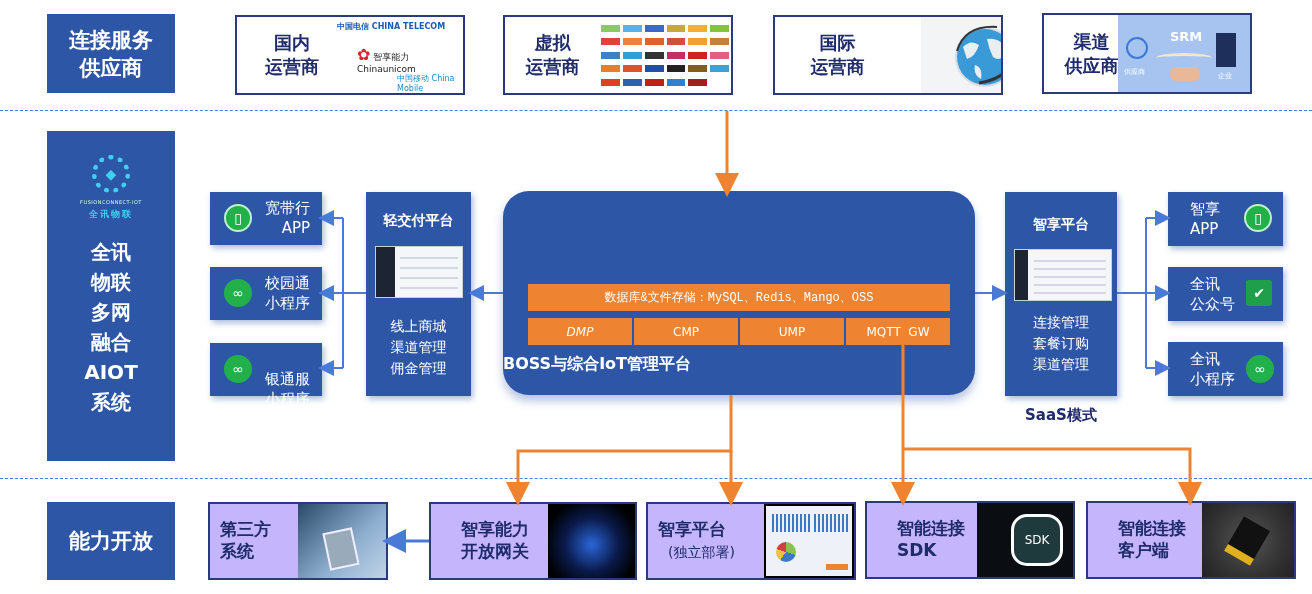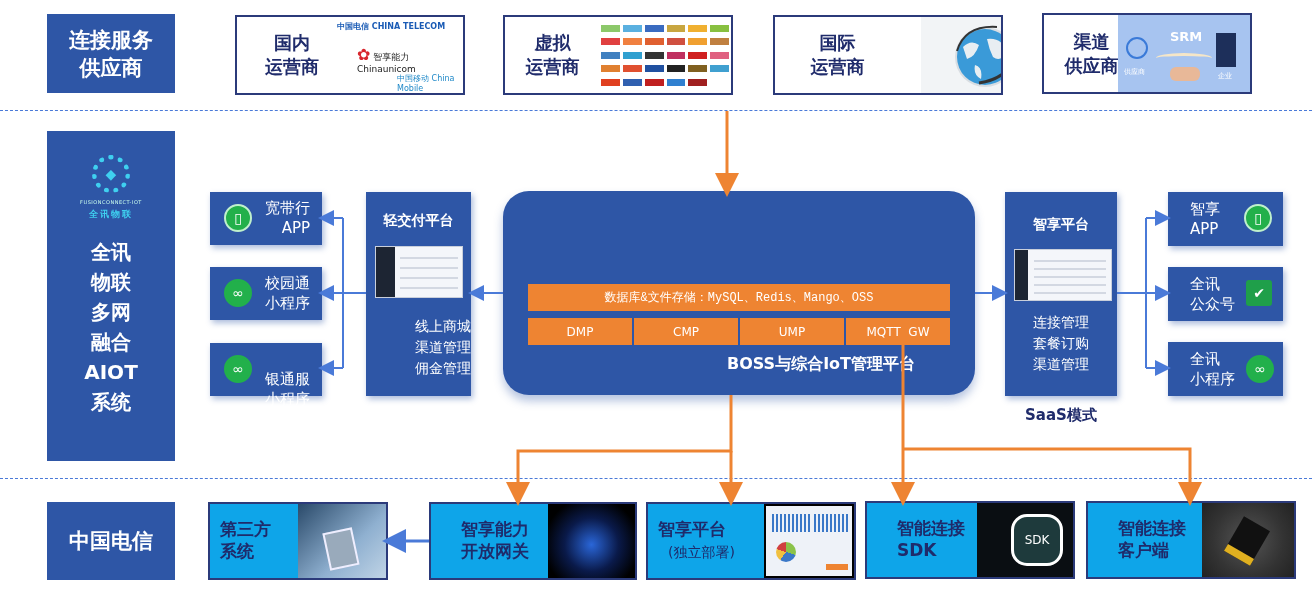--- a/index.html
+++ b/index.html
@@ -10,21 +10,21 @@
   .supplier { border: 2px solid #2b3a7a; background: #fff; }
   .supplier .lbl { position: absolute; left: 0; top: 0; bottom: 0; display: flex; align-items: center; justify-content: center; text-align: center; font-weight: bold; font-size: 18px; line-height: 24px; color: #1f2b6b; }
   .dash { position: absolute; left: 0; width: 1312px; height: 0; border-top: 1.5px dashed #4a7ad8; }
   .side-box { background: #2e56a6; color: #fff; box-shadow: 2px 3px 6px rgba(46,86,166,0.4); }
   .side-box .txt { position: absolute; font-size: 15px; line-height: 20px; text-align: right; }
   .circle-icon { position: absolute; width: 28px; height: 28px; border-radius: 50%; background: #22b04b; border: 2px solid #bff0cc; display:flex; align-items:center; justify-content:center; color:#fff; font-size:14px; }
   .orange-row { position: absolute; background: #ee8432; color: #fff; font-size: 12px; display: flex; align-items: center; justify-content: center; }
   .screen { position: absolute; background: #f4f6fa; border: 1px solid #c9cfdb; overflow: hidden; }
   .screen .sb { position: absolute; left: 0; top: 0; bottom: 0; width: 22%; background: #1d2533; }
   .screen .ln { position: absolute; height: 2px; background: #d3d8e2; left: 28%; right: 5%; }
-  .bottom-card { border: 2px solid #2b3a7a; background: #0ea5e9; }
+  .bottom-card { border: 2px solid #2b3a7a; background: #c4b5fd; }
   .bottom-card .lbl { position: absolute; font-weight: bold; color: #1f2b6b; font-size: 17px; line-height: 22px; }
   .pic { position: absolute; top: 0; bottom: 0; right: 0; overflow: hidden; padding-left: 24px; }
   svg.lines { position: absolute; left: 0; top: 0; pointer-events: none; }
 </style>
 </head>
 <body>
 
 <div class="dash" style="top:110px;"></div>
 <div class="dash" style="top:478px;"></div>
 
@@ -139,32 +139,32 @@
 
 <div class="abs side-box" style="left:366px;top:192px;width:105px;height:204px;">
   <div class="abs" style="left:0;right:0;top:20px;text-align:center;font-weight:bold;font-size:14px;">轻交付平台</div>
   <div class="screen" style="left:9px;top:54px;width:88px;height:52px;">
     <div class="sb"></div>
     <div class="ln" style="top:10px;"></div>
       <div class="ln" style="top:20px;"></div>
       <div class="ln" style="top:30px;"></div>
       <div class="ln" style="top:40px;"></div>
   </div>
-  <div class="abs" style="left:0;right:0;top:124px;text-align:right;font-size:14px;line-height:21px;white-space:pre-line;">线上商城
+  <div class="abs" style="left:0;right:0;top:124px;text-align:center;font-size:14px;line-height:21px;white-space:pre-line;">线上商城
 渠道管理
 佣金管理</div>
 </div>
 
 <div class="abs" style="left:503px;top:191px;width:472px;height:204px;background:#2e56a6;border-radius:26px;box-shadow:0 6px 10px rgba(46,86,166,0.35);">
   <div class="orange-row" style="left:25px;top:93px;width:422px;height:27px;font-family:Liberation Mono, monospace;">数据库&amp;文件存储：MySQL、Redis、Mango、OSS</div>
-  <div class="orange-row" style="left:25px;top:127px;width:104px;height:27px;">DMP</div>
+  <div class="orange-row" style="left:25px;top:127px;width:104px;height:27px;font-style:italic;">DMP</div>
   <div class="orange-row" style="left:131px;top:127px;width:104px;height:27px;">CMP</div>
   <div class="orange-row" style="left:237px;top:127px;width:104px;height:27px;">UMP</div>
   <div class="orange-row" style="left:343px;top:127px;width:104px;height:27px;white-space:pre;">MQTT  GW</div>
-  <div class="abs" style="left:0;right:60px;top:163px;text-align:right;color:#fff;font-weight:bold;font-size:16px;">BOSS与综合IoT管理平台</div>
+  <div class="abs" style="left:0;right:60px;top:163px;text-align:left;color:#fff;font-weight:bold;font-size:16px;">BOSS与综合IoT管理平台</div>
 </div>
 
 <div class="abs side-box" style="left:1005px;top:192px;width:112px;height:204px;">
   <div class="abs" style="left:0;right:0;top:24px;text-align:center;font-weight:bold;font-size:14px;">智享平台</div>
   <div class="screen" style="left:9px;top:57px;width:98px;height:52px;">
     <div class="sb" style="width:14%;"></div>
     <div class="ln" style="top:10px;left:20%;"></div>
       <div class="ln" style="top:18px;left:20%;"></div>
       <div class="ln" style="top:26px;left:20%;"></div>
       <div class="ln" style="top:34px;left:20%;"></div>
@@ -185,21 +185,21 @@
   <div class="txt" style="left:22px;top:7px;text-align:left;white-space:pre-line;">全讯
 公众号</div>
   <div class="circle-icon" style="left:78px;top:13px;border-radius:3px;border:none;width:26px;height:26px;background:#1f9f4a;">✔</div>
 </div>
 <div class="abs side-box" style="left:1168px;top:342px;width:115px;height:54px;">
   <div class="txt" style="left:22px;top:7px;text-align:left;white-space:pre-line;">全讯
 小程序</div>
   <div class="circle-icon" style="left:78px;top:13px;border-color:#22b04b;">∞</div>
 </div>
 
-<div class="abs blue-block" style="left:47px;top:502px;width:128px;height:78px;font-size:21px;">中国电信</div>
+<div class="abs blue-block" style="left:47px;top:502px;width:128px;height:78px;font-size:21px;">能力开放</div>
 
 <div class="abs bottom-card" style="left:208px;top:502px;width:180px;height:78px;">
   <div class="lbl" style="left:10px;top:14px;white-space:pre-line;">第三方
 系统</div>
   <div class="pic" style="width:88px;background:linear-gradient(135deg,#2a4a6a,#8fb0d0 60%,#c0d4e6);">
     <div class="abs" style="left:28px;top:26px;width:30px;height:38px;border:2px solid #eef;background:#9ab;transform:rotate(-12deg);"></div>
   </div>
 </div>
 
 <div class="abs bottom-card" style="left:429px;top:502px;width:208px;height:78px;">

